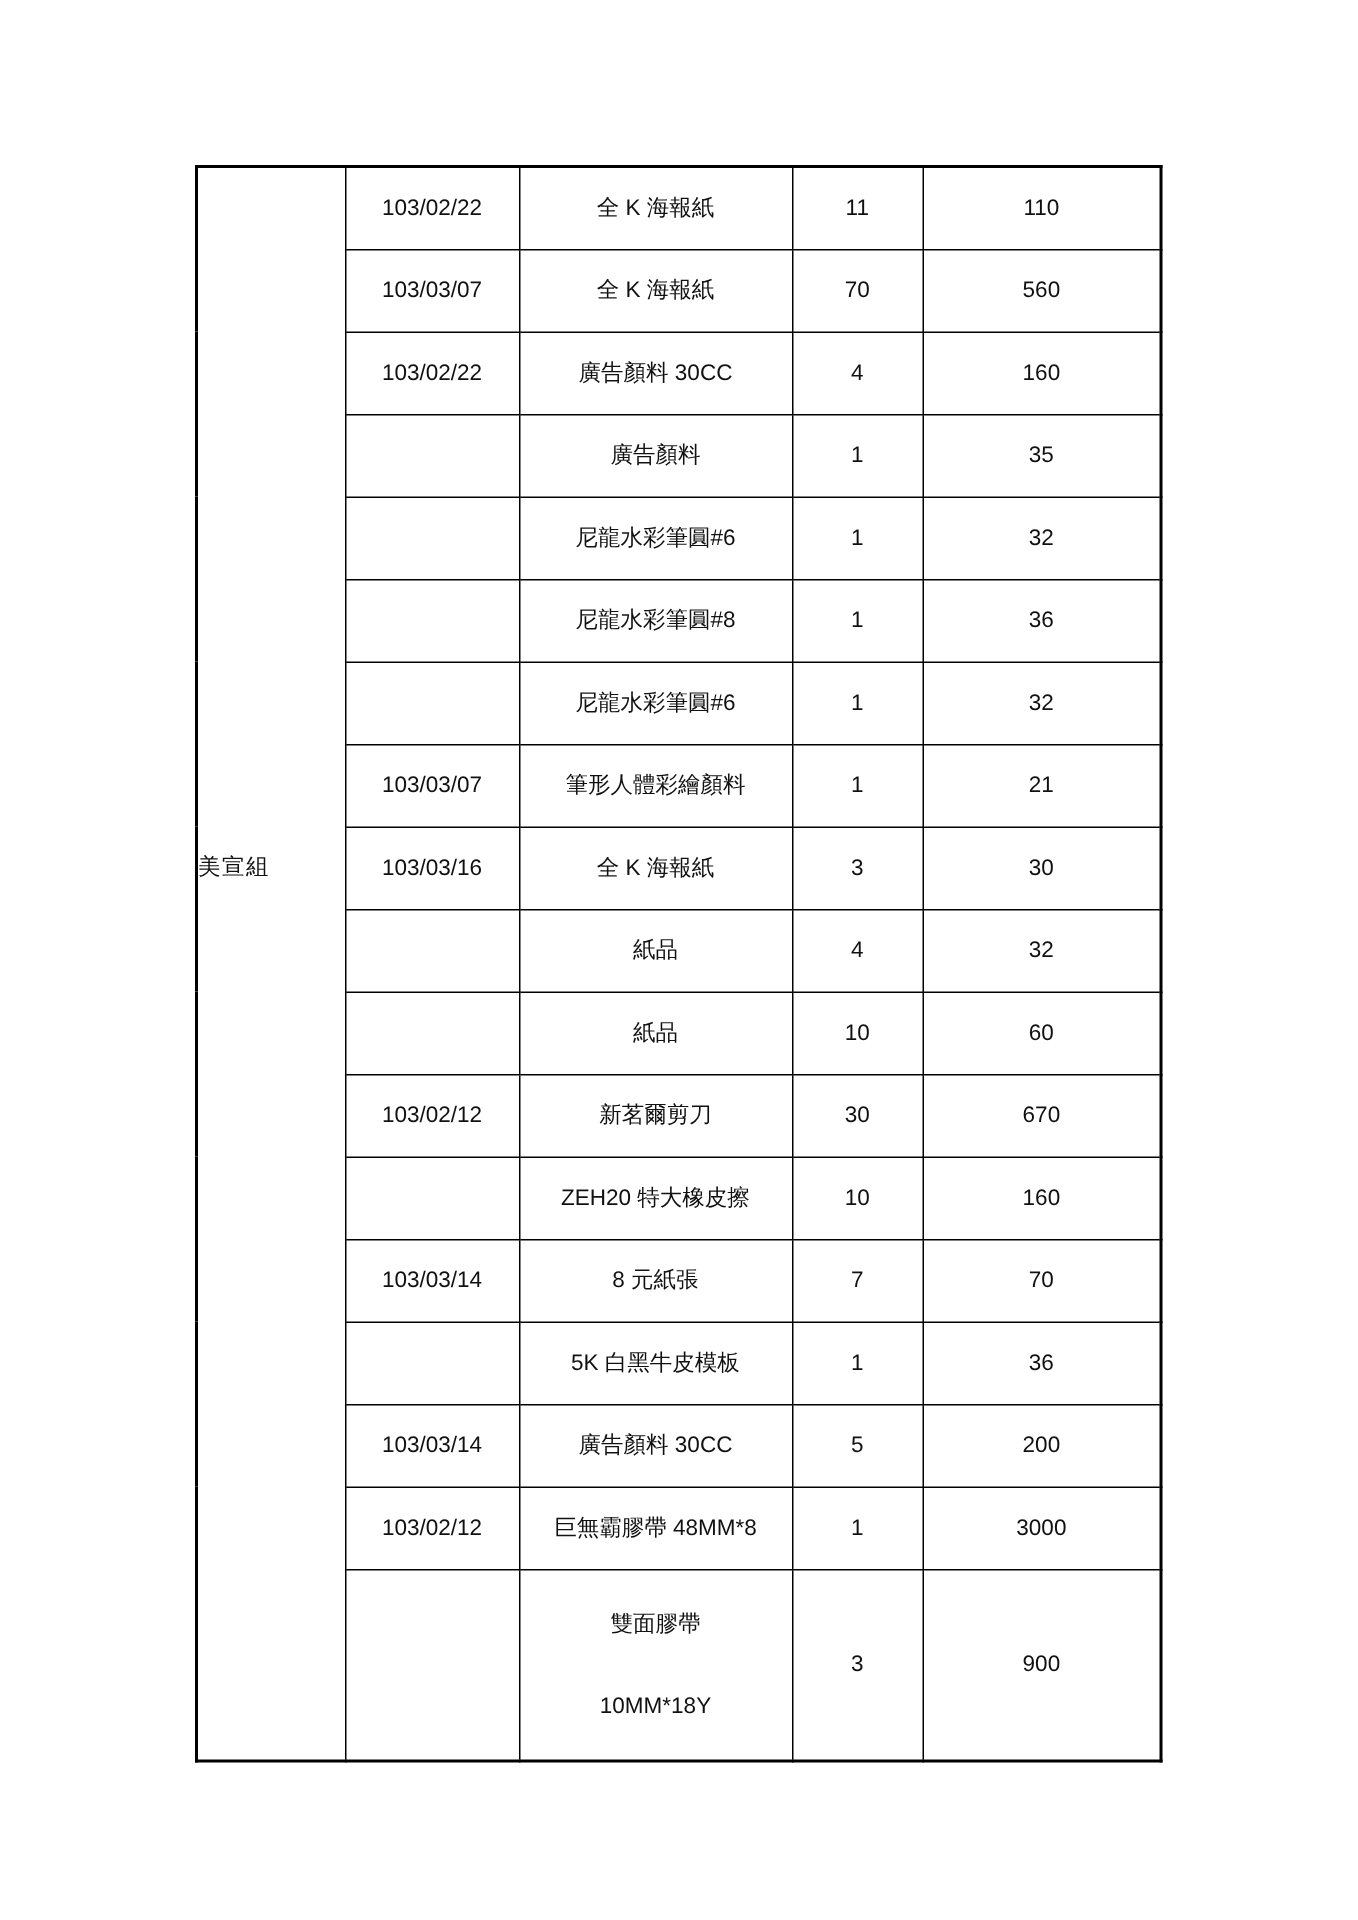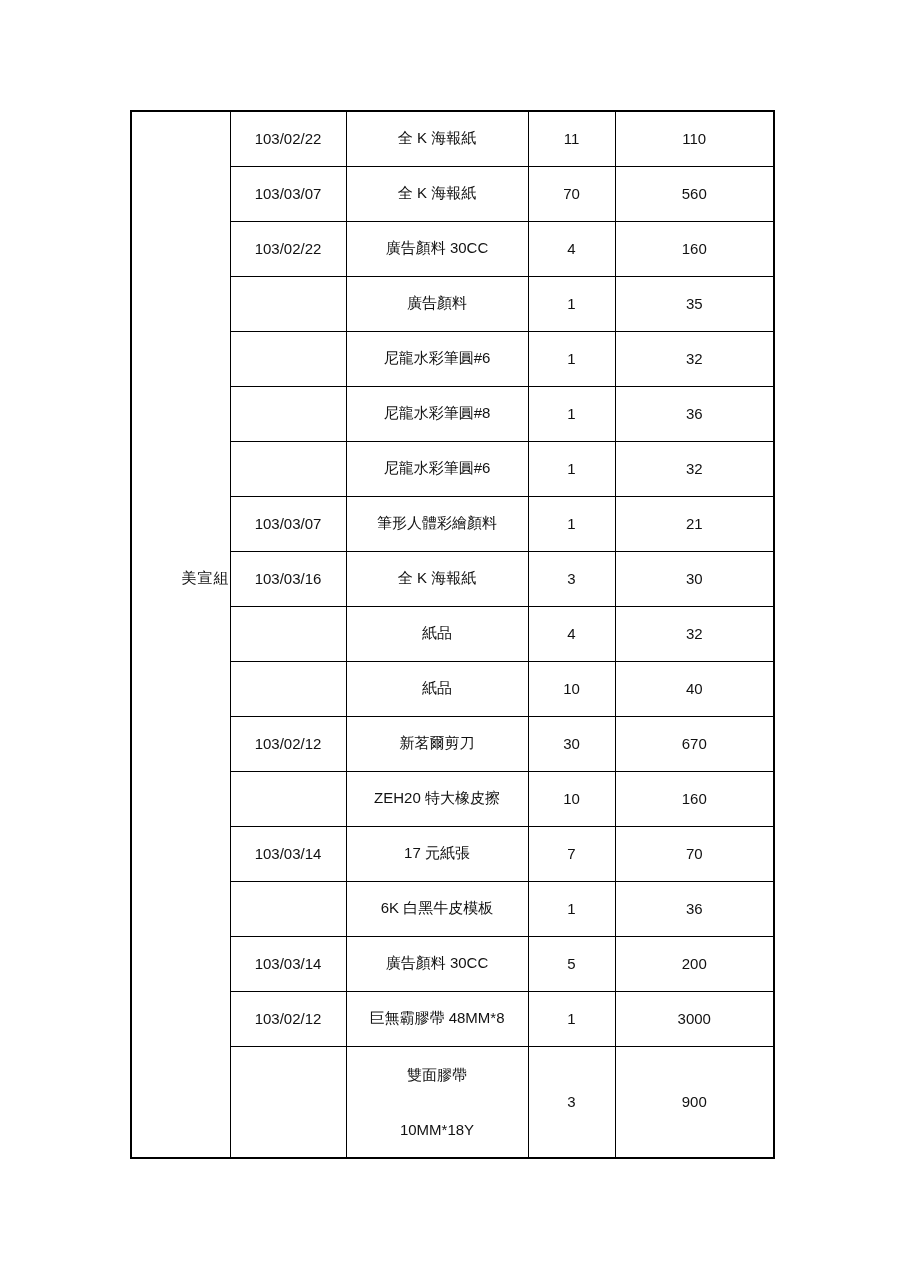--- a/index.html
+++ b/index.html
@@ -35,37 +35,37 @@
   }
   table.expense td {
     border: 1px solid #000000;
     text-align: center;
     vertical-align: middle;
     padding: 0 2px;
     overflow: hidden;
     white-space: nowrap;
   }
   table.expense tr { height: 55px; }
-  table.expense tr.tall { height: 112px; }
+  table.expense tr.tall { height: 128px; }
   col.w-group  { width: 99px;  }
   col.w-date   { width: 116px; }
   col.w-item   { width: 182px; }
   col.w-qty    { width: 87px;  }
   col.w-amount { width: 159px; }
   td.c-group {
     position: relative;
     border-right: 1px solid #000000;
   }
   .group-label {
     position: absolute;
     left: 0;
     width: 100%;
     top: 466px;
     transform: translateY(-50%);
-    text-align: right;
+    text-align: left;
     letter-spacing: 1px;
   }
   .item-line {
     display: block;
     line-height: 55px;
   }
 </style>
 </head>
 <body>
 
@@ -140,43 +140,43 @@
         <tr>
           <td></td>
           <td>紙品</td>
           <td>4</td>
           <td>32</td>
         </tr>
         <tr>
           <td></td>
           <td>紙品</td>
           <td>10</td>
-          <td>40</td>
+          <td>60</td>
         </tr>
         <tr>
           <td>103/02/12</td>
           <td>新茗爾剪刀</td>
           <td>30</td>
           <td>670</td>
         </tr>
         <tr>
           <td></td>
           <td>ZEH20 特大橡皮擦</td>
           <td>10</td>
           <td>160</td>
         </tr>
         <tr>
           <td>103/03/14</td>
-          <td>17 元紙張</td>
+          <td>8 元紙張</td>
           <td>7</td>
           <td>70</td>
         </tr>
         <tr>
           <td></td>
-          <td>6K 白黑牛皮模板</td>
+          <td>5K 白黑牛皮模板</td>
           <td>1</td>
           <td>36</td>
         </tr>
         <tr>
           <td>103/03/14</td>
           <td>廣告顏料 30CC</td>
           <td>5</td>
           <td>200</td>
         </tr>
         <tr>

